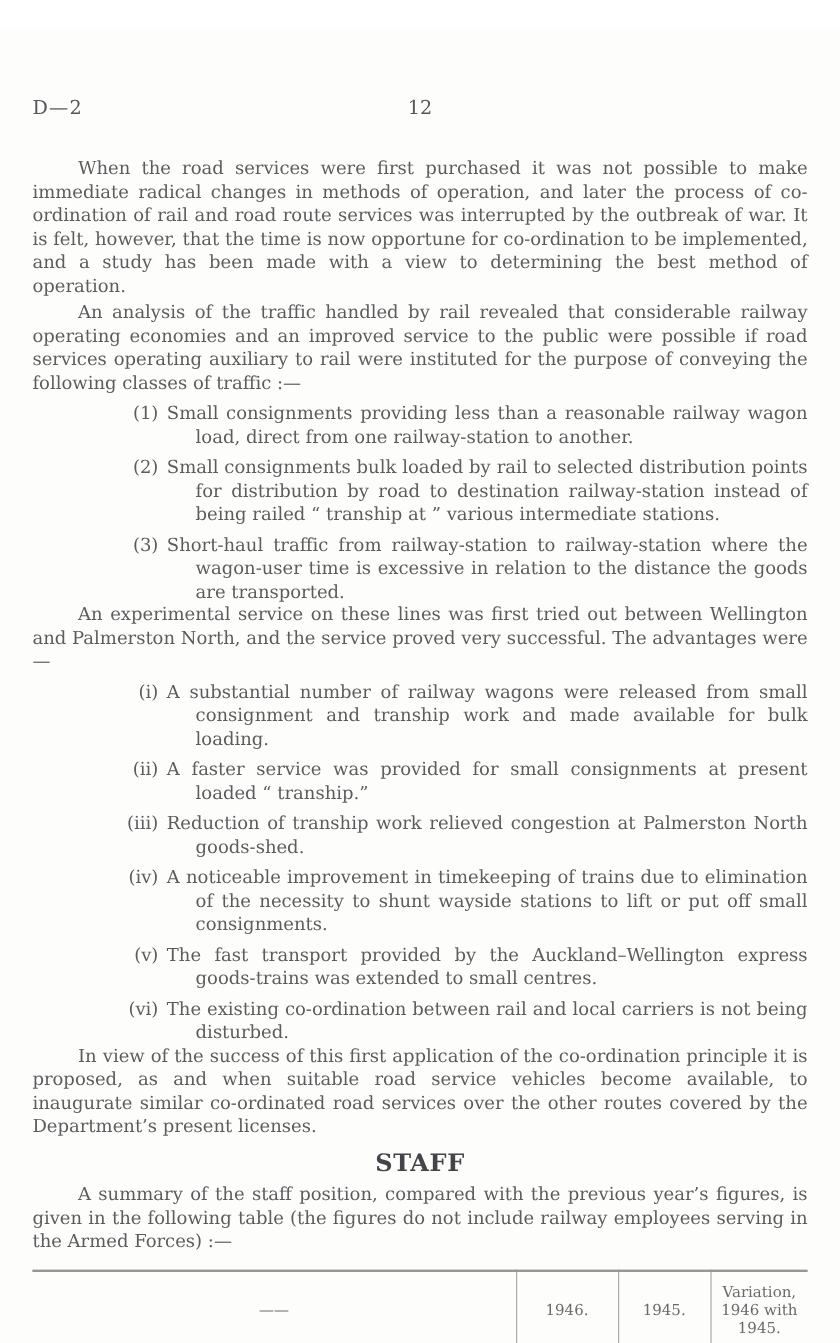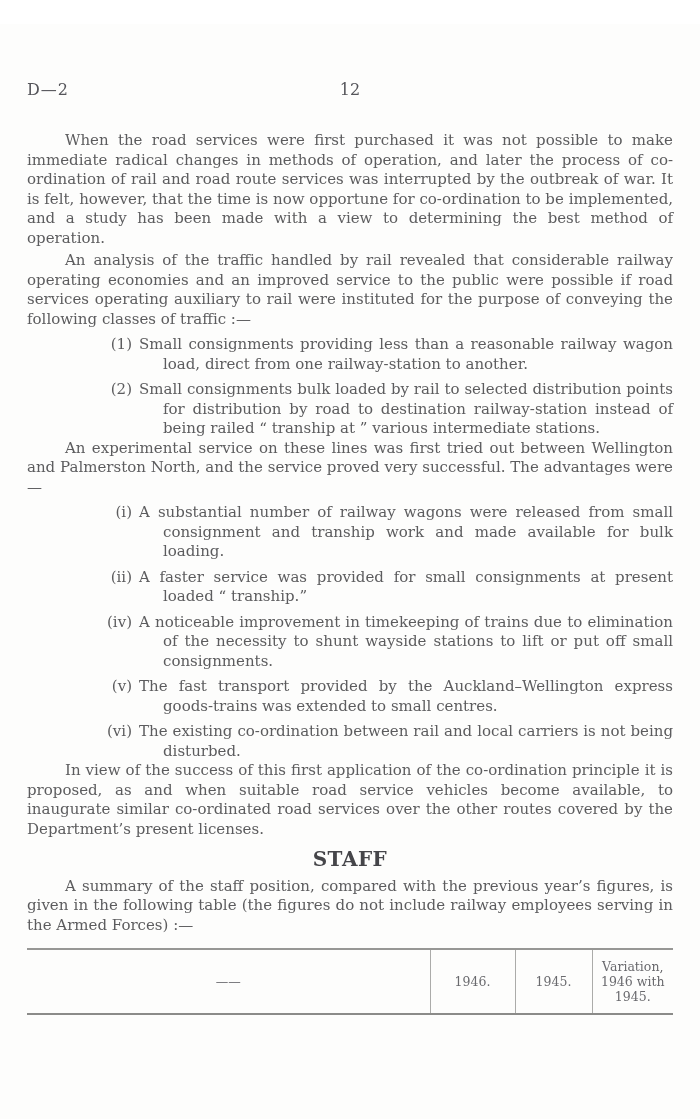--- a/index.html
+++ b/index.html
@@ -97,30 +97,36 @@
 
   <p class="body-par">An analysis of the traffic handled by rail revealed that considerable railway operating economies and an improved service to the public were possible if road services operating auxiliary to rail were instituted for the purpose of conveying the following classes of traffic :—</p>
 
   <div class="list">
     <div class="list-item">
       <span class="marker">(1)</span><span>Small consignments providing less than a reasonable railway wagon load, direct from one railway-station to another.</span>
     </div>
     <div class="list-item">
       <span class="marker">(2)</span><span>Small consignments bulk loaded by rail to selected distribution points for distribution by road to destination railway-station instead of being railed “ tranship at ” various intermediate stations.</span>
     </div>
+    <div class="list-item">
+      <span class="marker">(3)</span><span>Short-haul traffic from railway-station to railway-station where the wagon-user time is excessive in relation to the distance the goods are transported.</span>
+    </div>
   </div>
 
   <p class="body-par after-list">An experimental service on these lines was first tried out between Wellington and Palmerston North, and the service proved very successful.  The advantages were—</p>
 
   <div class="list">
     <div class="list-item">
       <span class="marker">(i)</span><span>A substantial number of railway wagons were released from small consignment and tranship work and made available for bulk loading.</span>
     </div>
     <div class="list-item">
       <span class="marker">(ii)</span><span>A faster service was provided for small consignments at present loaded “ tranship.”</span>
+    </div>
+    <div class="list-item">
+      <span class="marker">(iii)</span><span>Reduction of tranship work relieved congestion at Palmerston North goods-shed.</span>
     </div>
     <div class="list-item">
       <span class="marker">(iv)</span><span>A noticeable improvement in timekeeping of trains due to elimination of the necessity to shunt wayside stations to lift or put off small consignments.</span>
     </div>
     <div class="list-item">
       <span class="marker">(v)</span><span>The fast transport provided by the Auckland–Wellington express goods-trains was extended to small centres.</span>
     </div>
     <div class="list-item">
       <span class="marker">(vi)</span><span>The existing co-ordination between rail and local carriers is not being disturbed.</span>
     </div>

